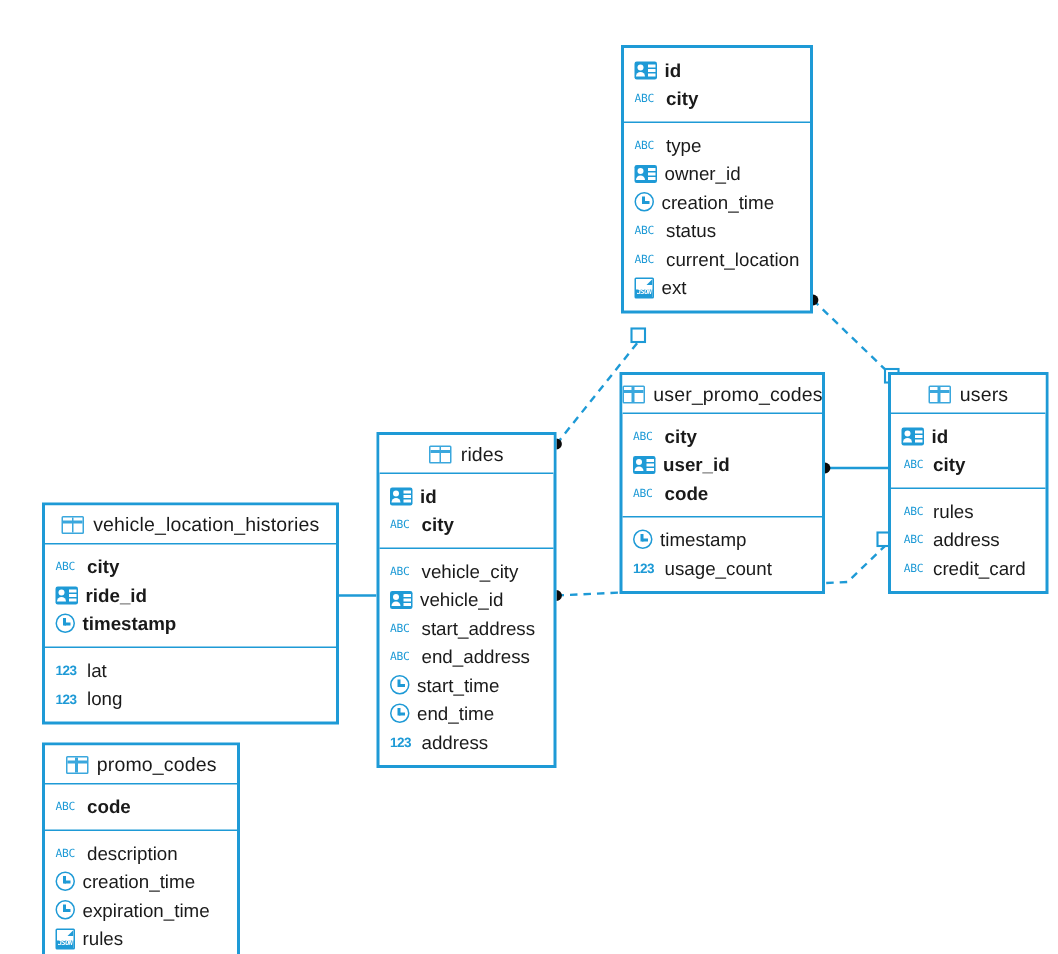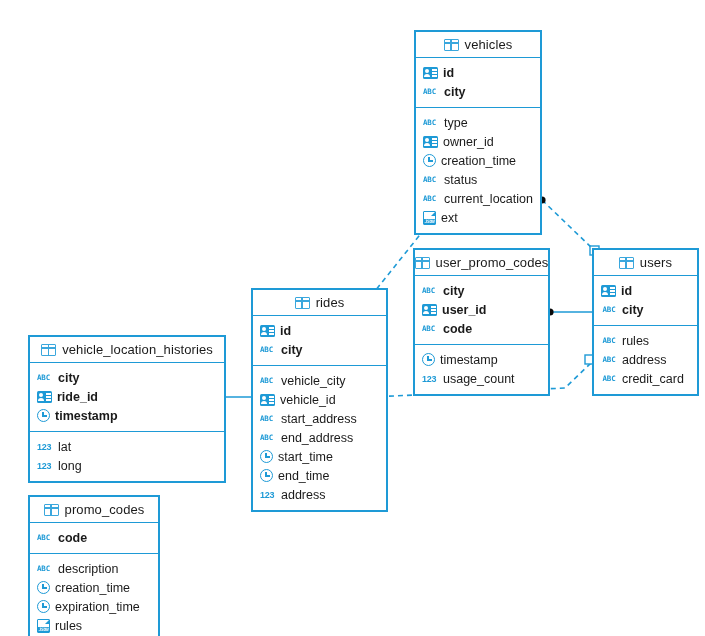--- a/index.html
+++ b/index.html
@@ -125,21 +125,21 @@
     position: absolute;
     right: 1.5px; top: 2.5px;
     width: 4.5px; height: 1.5px;
     background: #ffffff;
     box-shadow: 0 3px 0 0 #ffffff, 0 6px 0 0 #ffffff;
   }
   .ic-abc {
     width: 16px; height: 12px;
     font-family: "DejaVu Sans Mono", monospace;
     font-size: 7.5px;
-    font-weight: bold;
+    font-weight: normal;
     color: #1e9ad6;
     line-height: 12px;
     letter-spacing: -0.2px;
   }
   .ic-num {
     width: 16px; height: 12px;
     font-family: "Liberation Sans", sans-serif;
     font-size: 9px;
     font-weight: bold;
     color: #1e9ad6;
@@ -227,24 +227,20 @@
       <rect x="585" y="355" width="9" height="9" fill="#ffffff" stroke="#1e9ad6" stroke-width="1.4"></rect>
     </g>
 
     <g>
       <line x1="214" y1="397" x2="251" y2="397" stroke="#1e9ad6" stroke-width="1.6"></line>
       <circle cx="214" cy="397" r="3.6" fill="#0a0a0a"></circle>
     </g>
   </svg>
 
 <div class="entity" style="left: 414px; top: 30px; width: 128px;">
-      <div class="ent-header">
-        <span class="ic ic-table"></span>
-        <span class="ent-title">vehicles</span>
-      </div>
       <div class="ent-section keys">
         <div class="field key">
           <span class="ic ic-id">
             <i></i>
           </span>
           <span class="field-name">id</span>
         </div>
         <div class="field key">
           <span class="ic ic-abc">ABC</span>
           <span class="field-name">city</span>
@@ -338,21 +334,21 @@
         <div class="field">
           <span class="ic ic-clock"></span>
           <span class="field-name">timestamp</span>
         </div>
         <div class="field">
           <span class="ic ic-num">123</span>
           <span class="field-name">usage_count</span>
         </div>
       </div>
     </div>
-    <div class="entity" style="left: 251px; top: 288px; width: 137px;">
+    <div class="entity" style="left: 251px; top: 288px; width: 120px;">
       <div class="ent-header">
         <span class="ic ic-table"></span>
         <span class="ent-title">rides</span>
       </div>
       <div class="ent-section keys">
         <div class="field key">
           <span class="ic ic-id">
             <i></i>
           </span>
           <span class="field-name">id</span>

